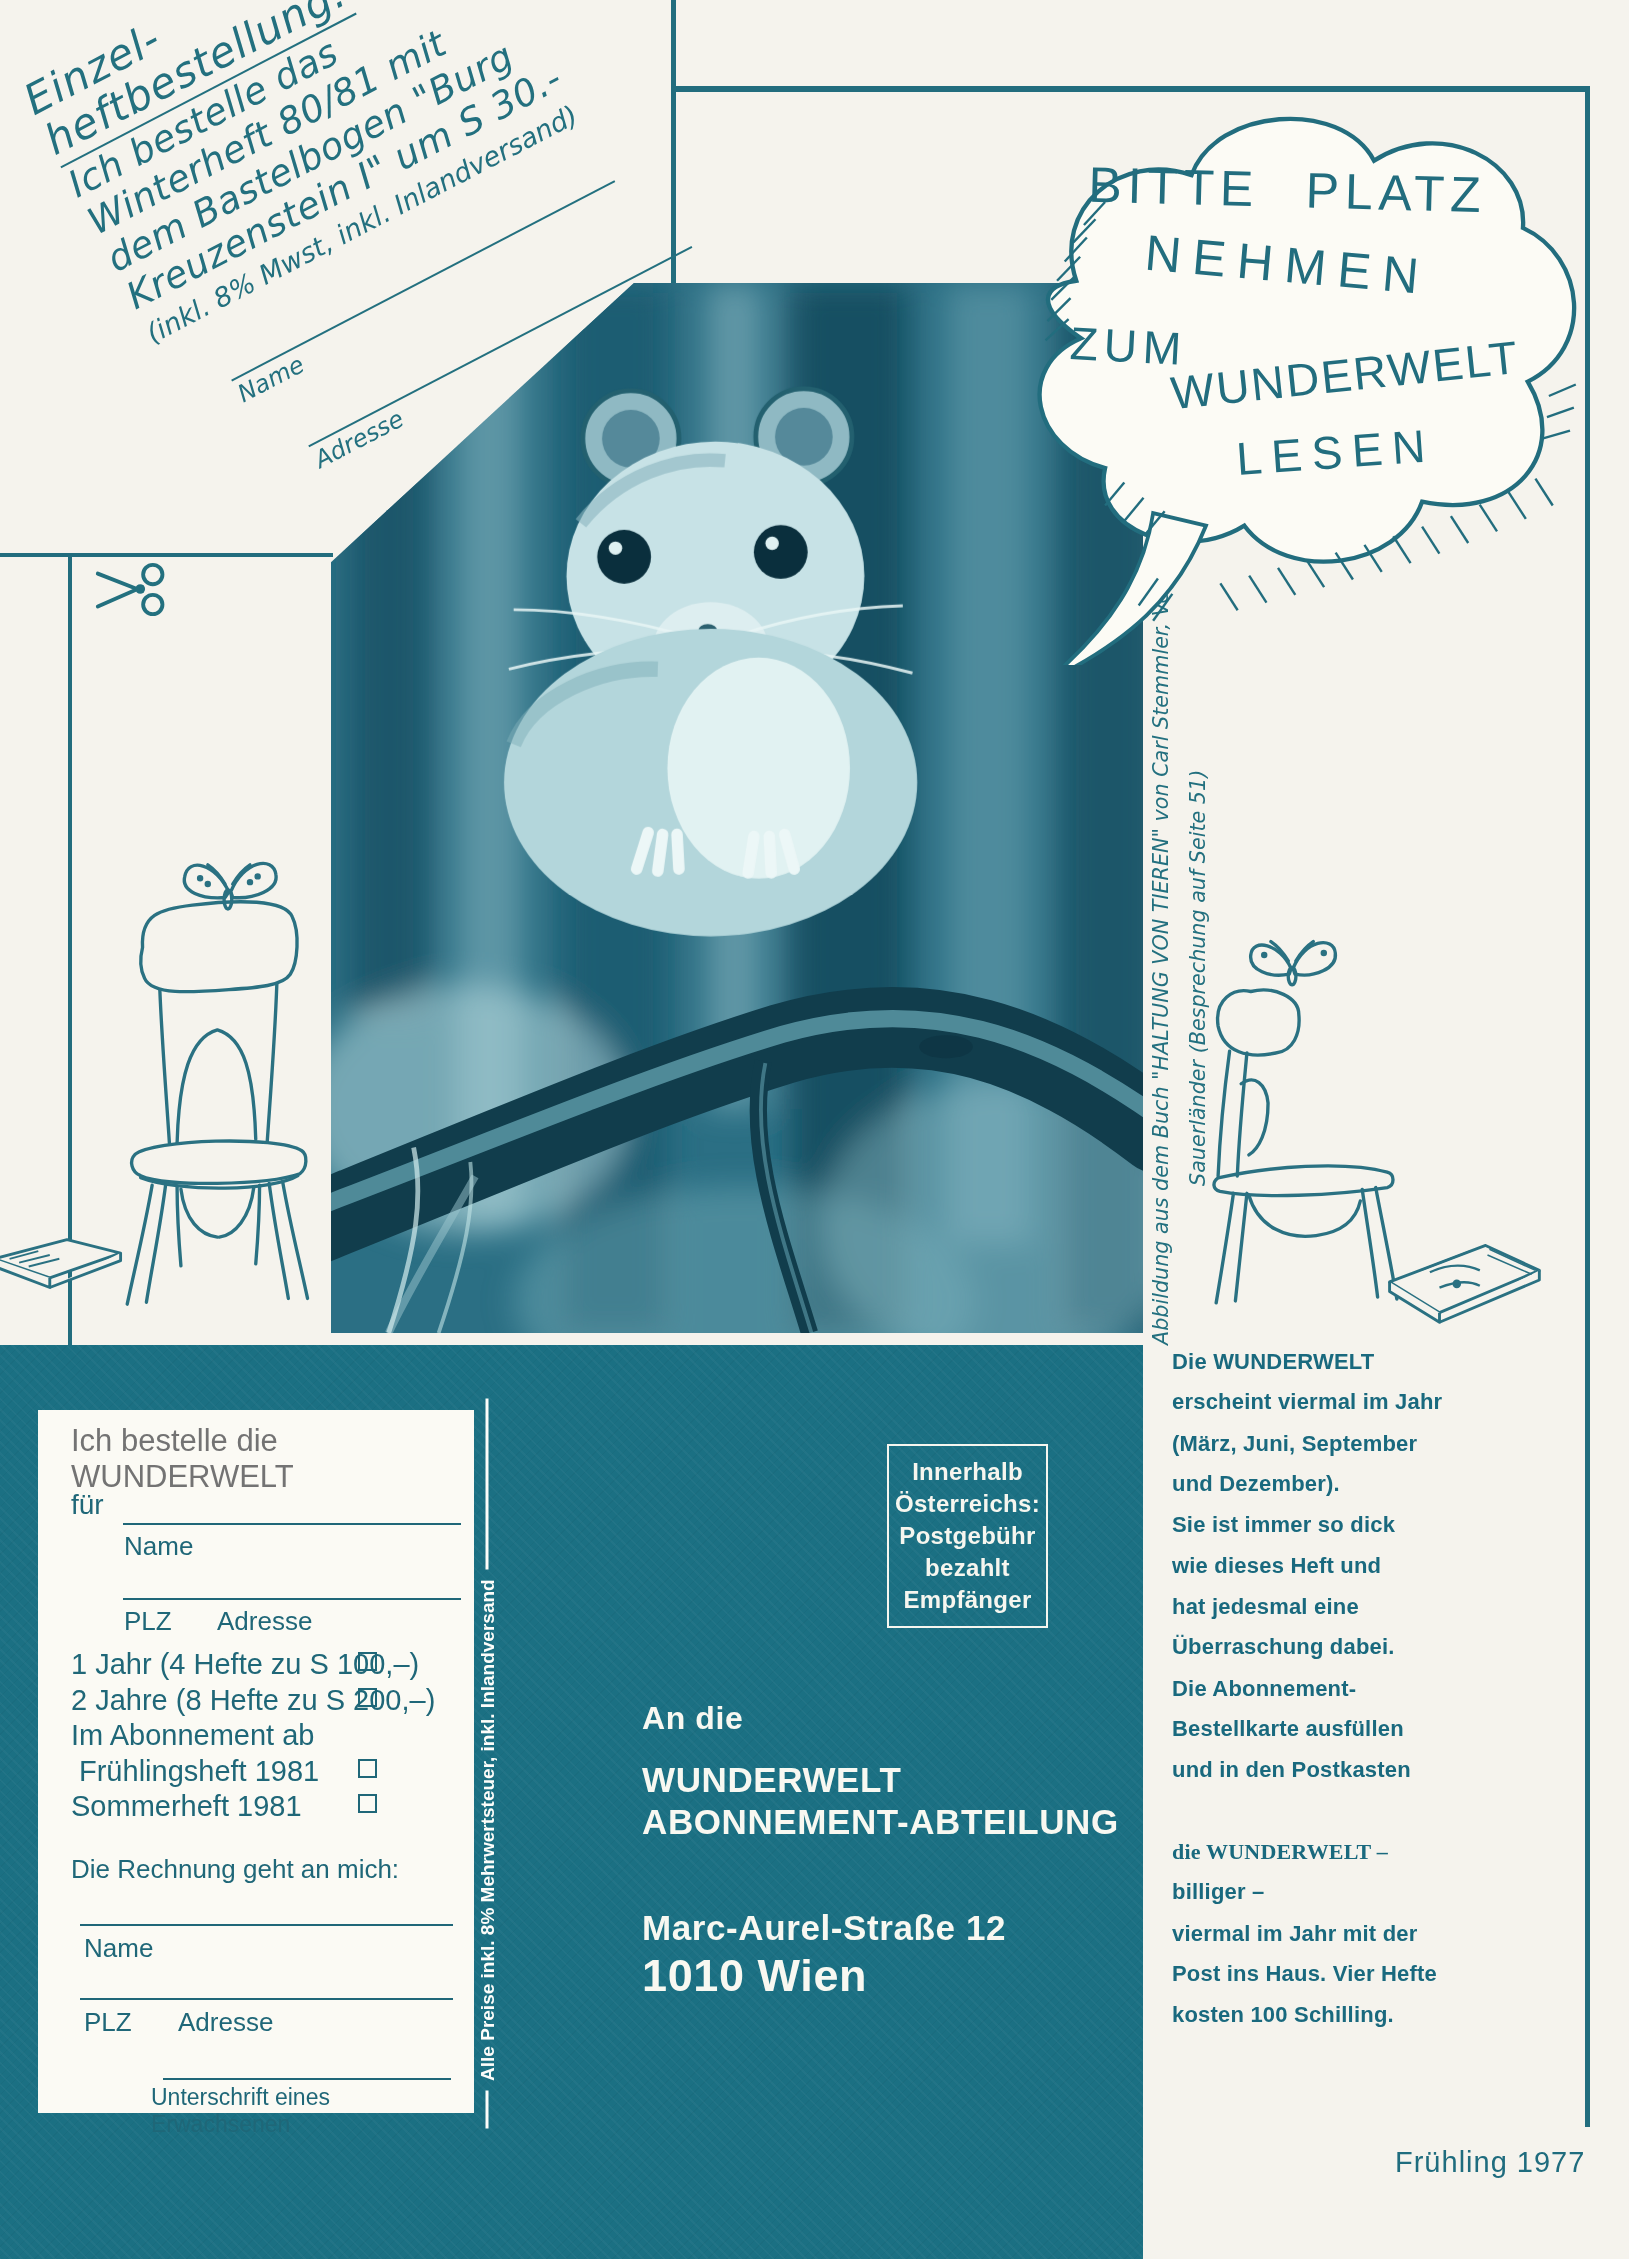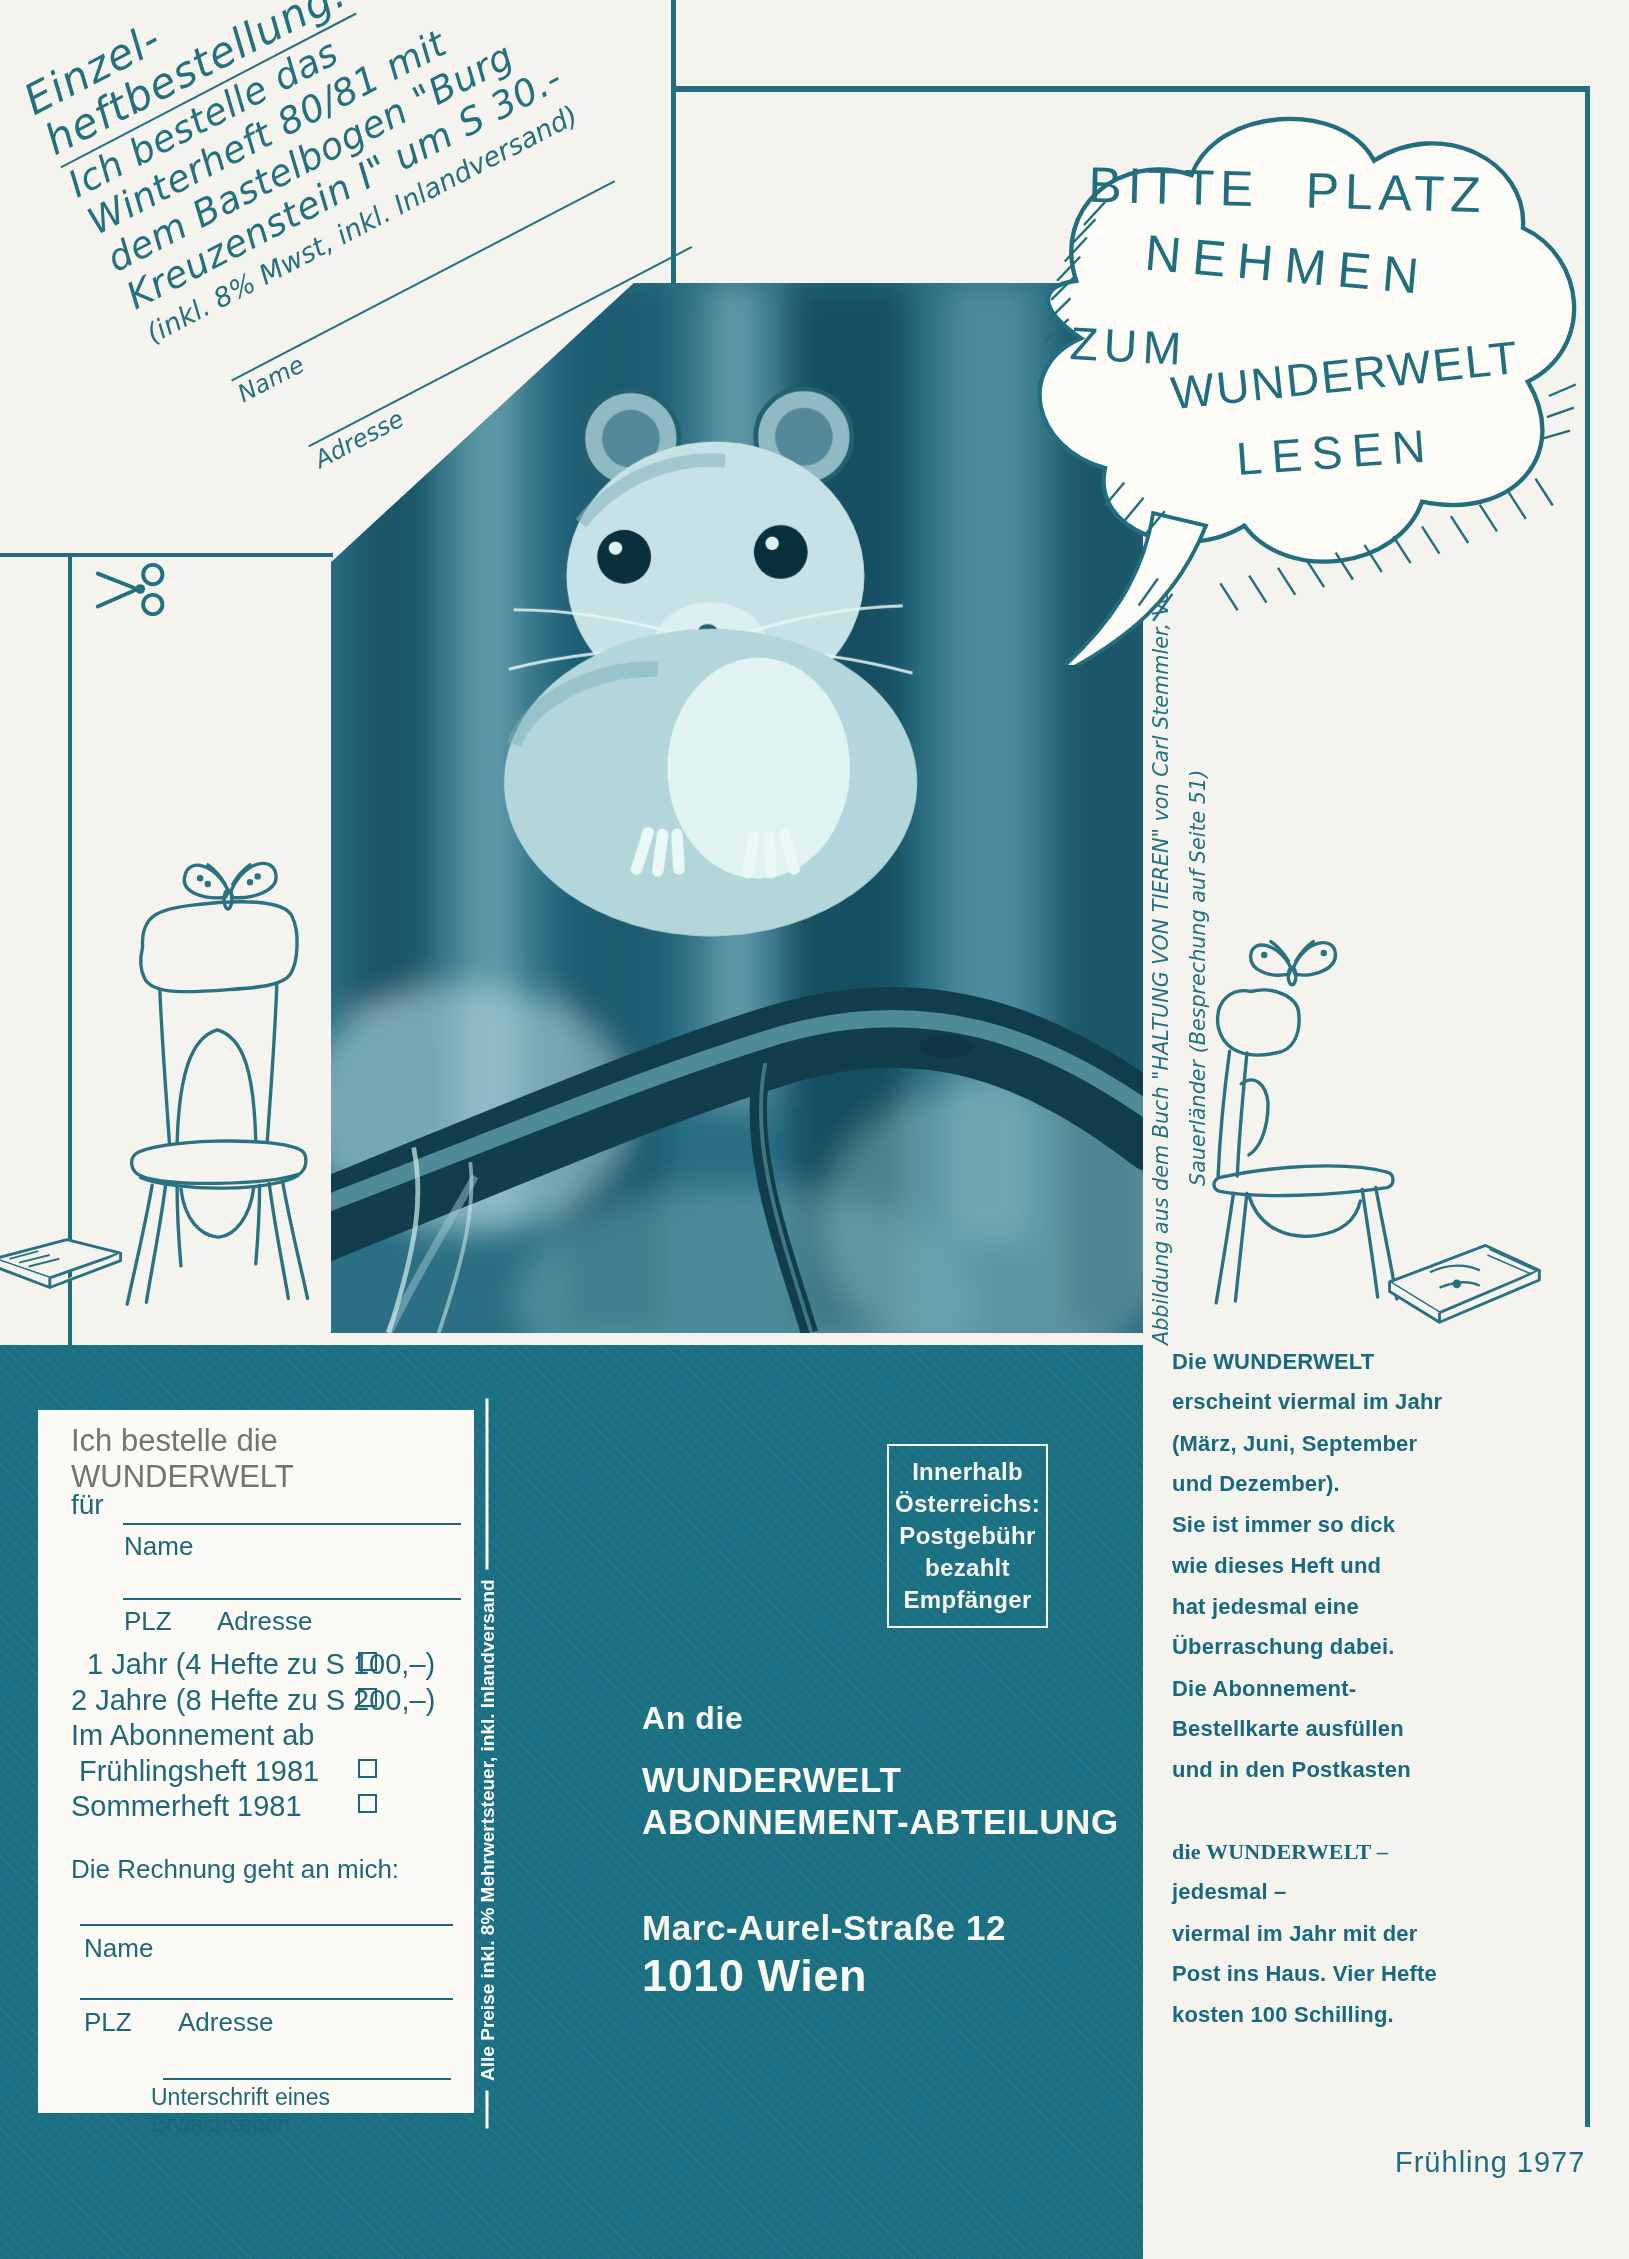--- a/index.html
+++ b/index.html
@@ -313,21 +313,21 @@
     <div class="t" style="left:33px;top:13.4px;">Ich bestelle die WUNDERWELT</div>
 
     <span class="flabel" style="left:33px;top:79px;font-size:28px;">für</span>
     <div class="field-line" style="left:85px;top:113px;width:338px;"></div>
     <span class="flabel" style="left:86px;top:121px;">Name</span>
 
     <div class="field-line" style="left:85px;top:188px;width:338px;"></div>
     <span class="flabel" style="left:86px;top:196px;">PLZ</span>
     <span class="flabel" style="left:179px;top:196px;">Adresse</span>
 
-    <div class="opt" style="left:33px;top:238px;margin-left:16px;">1 Jahr (4 Hefte zu S 100,–)</div>
+    <div class="opt" style="left:33px;top:238px;">1 Jahr (4 Hefte zu S 100,–)</div>
     <div class="cbox" style="left:320px;top:242px;"></div>
     <div class="opt" style="left:33px;top:274px;">2 Jahre (8 Hefte zu S 200,–)</div>
     <div class="cbox" style="left:320px;top:278px;"></div>
     <div class="opt" style="left:33px;top:309px;">Im Abonnement ab</div>
     <div class="opt" style="left:33px;top:345px;margin-left:8px;">Frühlingsheft 1981</div>
     <div class="cbox" style="left:320px;top:349px;"></div>
     <div class="opt" style="left:33px;top:380px;">Sommerheft 1981</div>
     <div class="cbox" style="left:320px;top:384px;"></div>
 
     <div class="opt" style="left:33px;top:444px;font-size:26px;">Die Rechnung geht an mich:</div>
@@ -368,21 +368,21 @@
   <div class="info-line" style="top:1423px;">(März, Juni, September</div>
   <div class="info-line" style="top:1463px;">und Dezember).</div>
   <div class="info-line" style="top:1504px;">Sie ist immer so dick</div>
   <div class="info-line" style="top:1545px;">wie dieses Heft und</div>
   <div class="info-line" style="top:1586px;">hat jedesmal eine</div>
   <div class="info-line" style="top:1626px;">Überraschung dabei.</div>
   <div class="info-line" style="top:1668px;">Die Abonnement-</div>
   <div class="info-line" style="top:1708px;">Bestellkarte ausfüllen</div>
   <div class="info-line" style="top:1749px;">und in den Postkasten</div>
   <div class="info-line" style="top:1831px;font-family:Liberation Serif, serif;">die WUNDERWELT –</div>
-  <div class="info-line" style="top:1871px;">jedesmal –</div>
+  <div class="info-line" style="top:1871px;">billiger –</div>
   <div class="info-line" style="top:1913px;">viermal im Jahr mit der</div>
   <div class="info-line" style="top:1953px;">Post ins Haus. Vier Hefte</div>
   <div class="info-line" style="top:1994px;">kosten 100 Schilling.</div>
 
   <div id="season">Frühling 1977</div>
 
 </div>
 
 
 </body></html>

